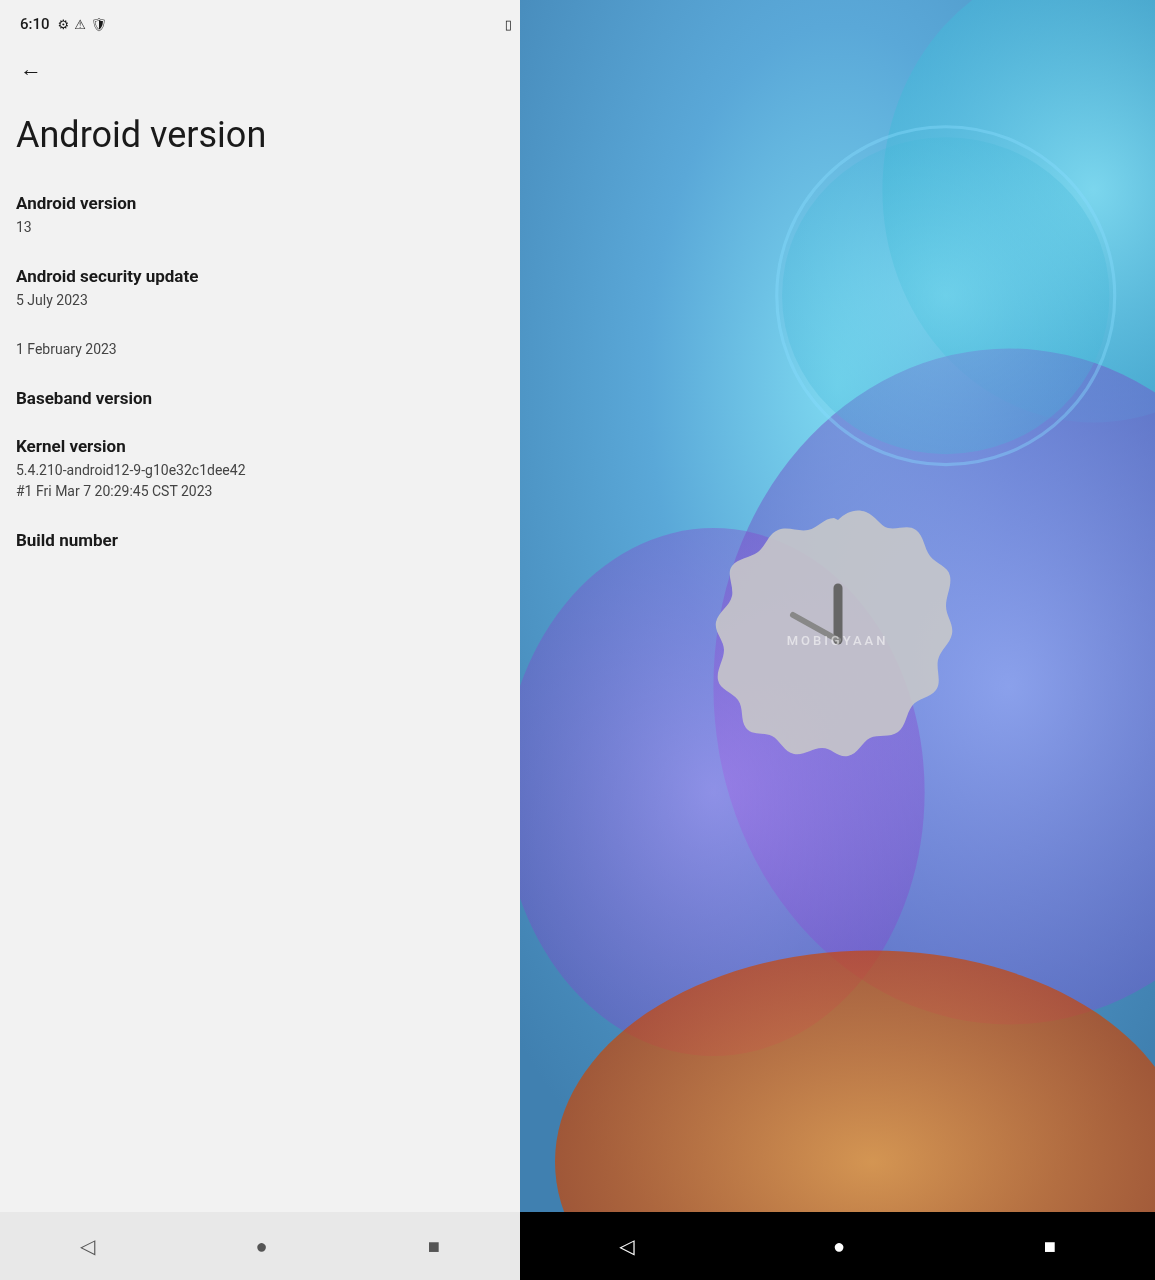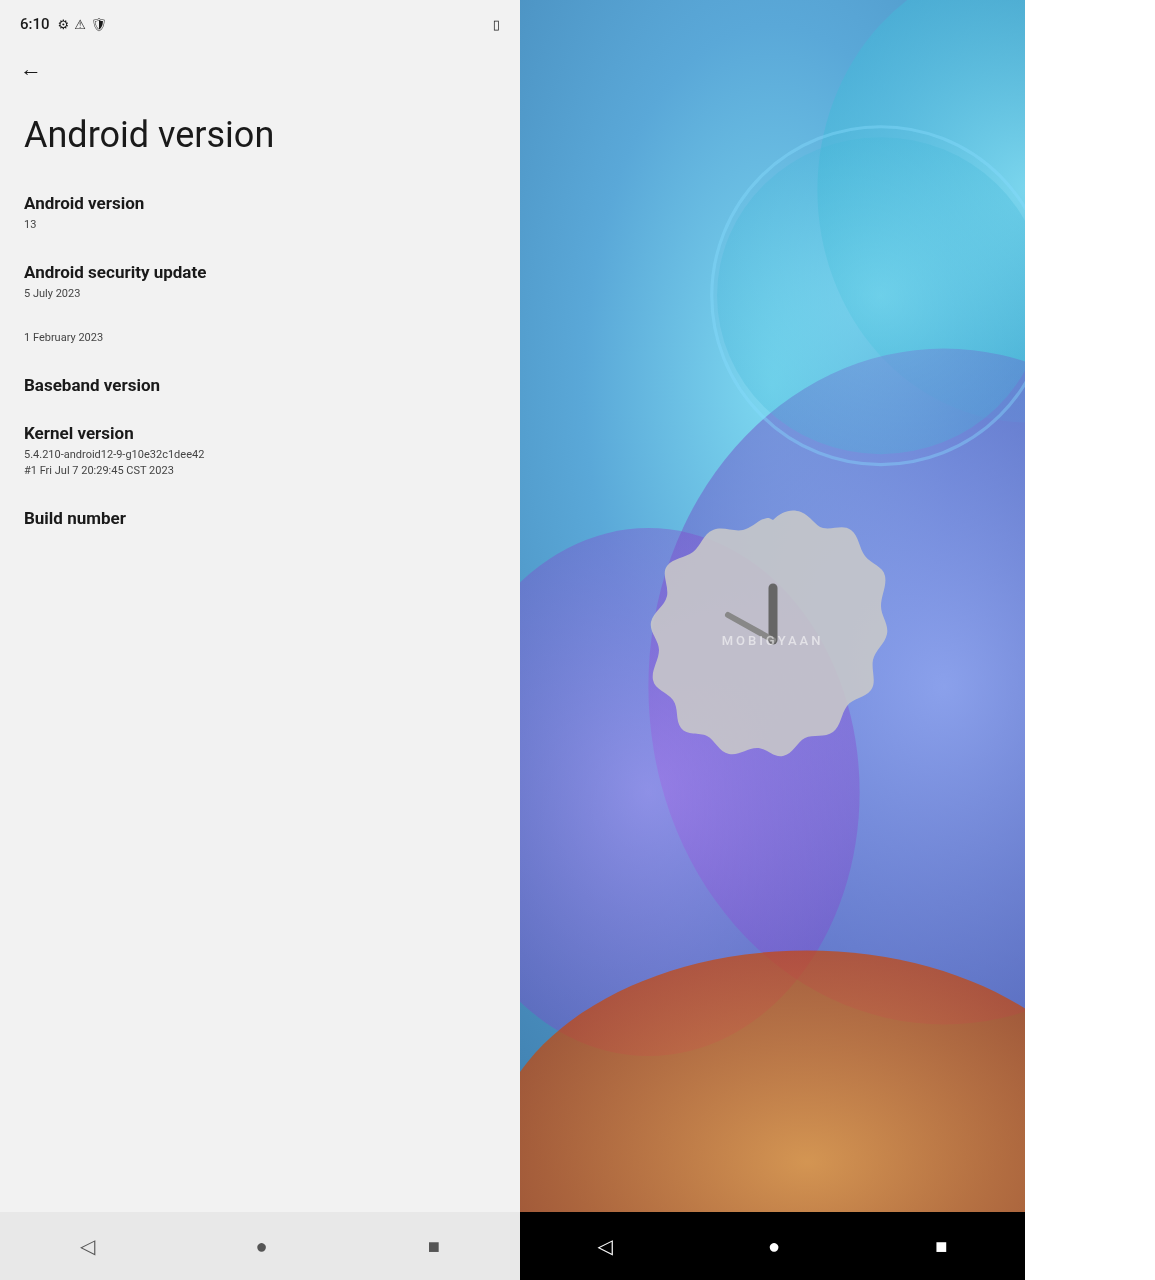--- a/index.html
+++ b/index.html
@@ -19,21 +19,21 @@
       display: flex;
       flex-direction: column;
       position: relative;
     }
 
     
     .status-bar {
       display: flex;
       justify-content: space-between;
       align-items: center;
-      padding: 12px 20px 8px 20px;
+      padding: 12px 8px 8px 20px;
       height: 44px;
     }
 
     .status-left {
       display: flex;
       align-items: center;
       gap: 8px;
     }
 
     .status-time {
@@ -66,21 +66,21 @@
     .back-arrow {
       font-size: 22px;
       color: #1a1a1a;
       cursor: pointer;
       display: inline-block;
     }
 
     
     .main-content {
       flex: 1;
-      padding: 20px 24px;
+      padding: 20px 16px;
       overflow-y: auto;
     }
 
     .page-title {
       font-size: 36px;
       font-weight: 400;
       color: #1a1a1a;
       margin-bottom: 36px;
       line-height: 1.2;
     }
@@ -90,21 +90,21 @@
     }
 
     .info-label {
       font-size: 17px;
       font-weight: 700;
       color: #1a1a1a;
       margin-bottom: 4px;
     }
 
     .info-value {
-      font-size: 11px;
+      font-size: 14px;
       font-weight: 400;
       color: #444;
       line-height: 1.5;
     }
 
     
     .nav-bar {
       height: 68px;
       background: #e8e8e8;
       display: flex;
@@ -113,21 +113,21 @@
     }
 
     .nav-icon {
       font-size: 20px;
       color: #555;
       cursor: pointer;
     }
 
     
     .right-panel {
-      width: 505px;
+      width: 635px;
       height: 1280px;
       background: linear-gradient(135deg, #6ecfcf 0%, #4ab8d8 15%, #5bc8e8 25%, #7dd8f0 35%, #9370db 55%, #8060cc 65%, #6040bb 75%, #ff8c00 85%, #ff6600 95%, #cc4400 100%);
       position: relative;
       display: flex;
       flex-direction: column;
       align-items: center;
       justify-content: center;
     }
 
     
@@ -220,21 +220,21 @@
       <div class="info-value">1 February 2023</div>
     </div>
 
     <div class="info-section">
       <div class="info-label">Baseband version</div>
     </div>
 
     <div class="info-section">
       <div class="info-label">Kernel version</div>
       <div class="info-value" style="white-space: pre-line;">5.4.210-android12-9-g10e32c1dee42
-#1 Fri Jul 7 20:29:45 CST 2023</div>
+#1 Fri Mar 7 20:29:45 CST 2023</div>
     </div>
 
     <div class="info-section">
       <div class="info-label">Build number</div>
     </div>
   </div>
 
   <div class="nav-bar">
     <span class="nav-icon">◁</span>
     <span class="nav-icon">●</span>

